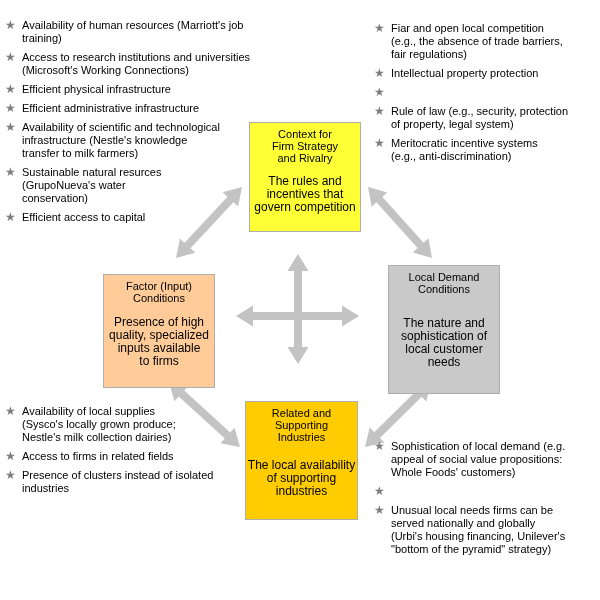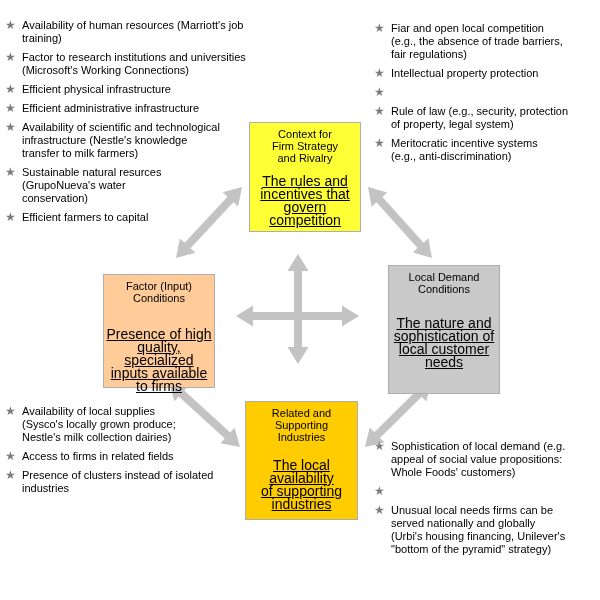--- a/index.html
+++ b/index.html
@@ -19,26 +19,26 @@
   .li-text{font-size:11px;line-height:13px;white-space:pre-line;}
 
   .list-factor   {left:5px;  top:19px;  width:322px;}
   .list-strategy {left:374px;top:22px;  width:226px;}
   .list-related  {left:5px;  top:405px; width:330px;}
   .list-demand   {left:374px;top:440px; width:226px;}
 
   
   .box{position:absolute;border:1px solid #aeaeae;text-align:center;box-sizing:border-box;}
   .box-title{font-weight:normal;font-size:11px;line-height:12px;padding-top:5px;white-space:pre-line;}
-  .box-body{position:absolute;left:0;right:0;font-size:14px;line-height:13px;white-space:pre-line;text-decoration:underline;}
+  .box-body{position:absolute;left:0;right:0;font-size:12px;line-height:13px;white-space:pre-line;}
 
   .box-strategy{left:249px;top:122px;width:112px;height:110px;}
   .box-strategy .box-body{top:52px;}
   .box-factor  {left:103px;top:262px;width:112px;height:114px;margin-top:12px;}
-  .box-factor  .box-body{top:53px;}
+  .box-factor  .box-body{top:41px;}
   .box-demand  {left:388px;top:265px;width:112px;height:129px;}
   .box-demand  .box-body{top:51px;}
   .box-related {left:245px;top:401px;width:113px;height:119px;}
   .box-related .box-body{top:57px;}
 </style>
 </head>
 <body>
 
 <div class="canvas">
 
@@ -52,21 +52,21 @@
     </svg>
 
   <div class="blist list-factor">
       <div class="li">
         <span class="star" style="color: rgb(125, 125, 125);">★</span>
         <span class="li-text">Availability of human resources (Marriott's job
 training)</span>
       </div>
       <div class="li">
         <span class="star" style="color: rgb(125, 125, 125);">★</span>
-        <span class="li-text">Factor to research institutions and universities
+        <span class="li-text">Access to research institutions and universities
 (Microsoft's Working Connections)</span>
       </div>
       <div class="li">
         <span class="star" style="color: rgb(125, 125, 125);">★</span>
         <span class="li-text">Efficient physical infrastructure</span>
       </div>
       <div class="li">
         <span class="star" style="color: rgb(125, 125, 125);">★</span>
         <span class="li-text">Efficient administrative infrastructure</span>
       </div>
@@ -77,21 +77,21 @@
 transfer to milk farmers)</span>
       </div>
       <div class="li">
         <span class="star" style="color: rgb(125, 125, 125);">★</span>
         <span class="li-text">Sustainable natural resurces
 (GrupoNueva's water
 conservation)</span>
       </div>
       <div class="li">
         <span class="star" style="color: rgb(125, 125, 125);">★</span>
-        <span class="li-text">Efficient farmers to capital</span>
+        <span class="li-text">Efficient access to capital</span>
       </div>
     </div>
   <div class="blist list-strategy">
       <div class="li">
         <span class="star" style="color: rgb(125, 125, 125);">★</span>
         <span class="li-text">Fiar and open local competition
 (e.g., the absence of trade barriers,
 fair regulations)</span>
       </div>
       <div class="li">

